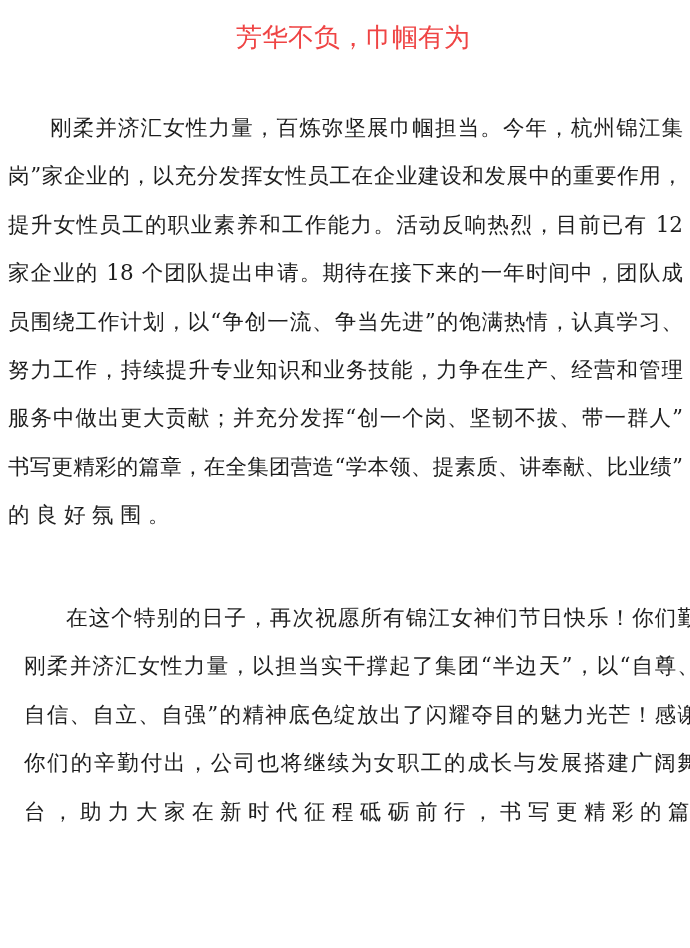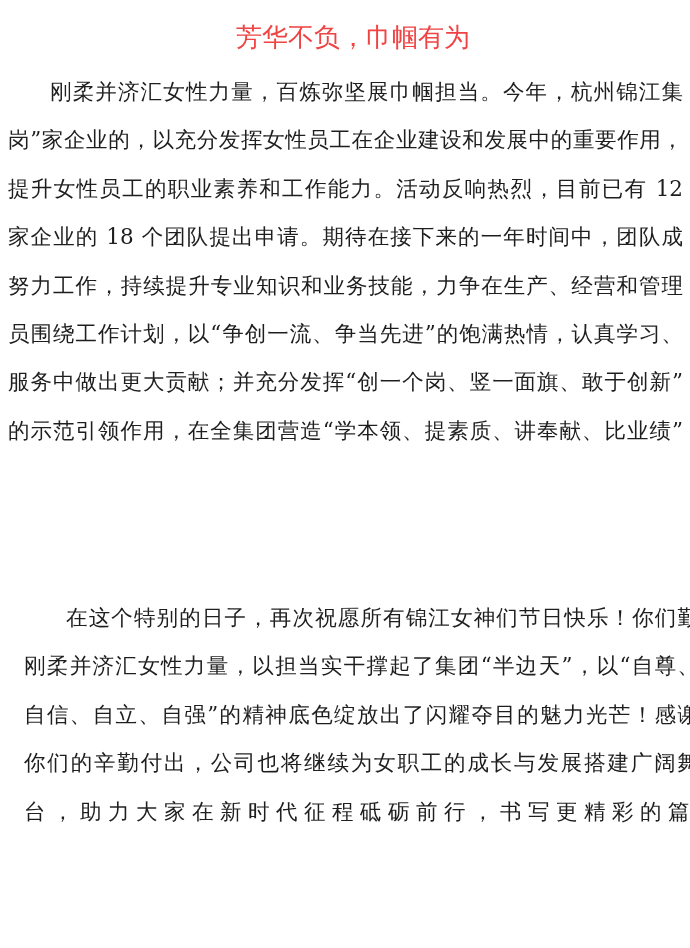--- a/index.html
+++ b/index.html
@@ -41,38 +41,39 @@
       color: #1e1e1e;
       font-family: "DejaVu Serif", "Liberation Serif", serif;
     }
     .line.indent {
       padding-left: 42px;
     }
     .line.last {
       text-align-last: left;
       letter-spacing: 6.5px;
     }
-    #p1 { top: 68px; }
+    #p1 { top: 104px; }
     #p2 { top: 594px; margin-left: 16px; }
   </style>
 </head>
 <body>
 
 <div>
   <div class="title">芳华不负，巾帼有为</div>
 
   <div class="para" id="p1">
     <div class="line indent">刚柔并济汇女性力量，百炼弥坚展巾帼担当。今年，杭州锦江集</div>
     <div class="line">岗”家企业的，以充分发挥女性员工在企业建设和发展中的重要作用，</div>
     <div class="line">提升女性员工的职业素养和工作能力。活动反响热烈，目前已有 12</div>
     <div class="line">家企业的 18 个团队提出申请。期待在接下来的一年时间中，团队成</div>
+    <div class="line">员围绕工作计划，以“争创一流、争当先进”的饱满热情，认真学习、</div>
     <div class="line">努力工作，持续提升专业知识和业务技能，力争在生产、经营和管理</div>
-    <div class="line">员围绕工作计划，以“争创一流、争当先进”的饱满热情，认真学习、</div>
-    <div class="line">服务中做出更大贡献；并充分发挥“创一个岗、竖一面旗、敢于创新”</div>
-    <div class="line">的示范引领作用，在全集团营造“学本领、提素质、讲奉献、比业绩”</div>
+    <div class="line">服务中做出更大贡献；并充分发挥“创一个岗、坚韧不拔、带一群人”</div>
+    <div class="line">书写更精彩的篇章，在全集团营造“学本领、提素质、讲奉献、比业绩”</div>
+    <div class="line last">的良好氛围。</div>
   </div>
 
   <div class="para" id="p2">
     <div class="line indent">在这个特别的日子，再次祝愿所有锦江女神们节日快乐！你们勤</div>
     <div class="line">刚柔并济汇女性力量，以担当实干撑起了集团“半边天”，以“自尊、</div>
     <div class="line">自信、自立、自强”的精神底色绽放出了闪耀夺目的魅力光芒！感谢</div>
     <div class="line">你们的辛勤付出，公司也将继续为女职工的成长与发展搭建广阔舞</div>
     <div class="line last">台，助力大家在新时代征程砥砺前行，书写更精彩的篇章！</div>
   </div>
 </div>

